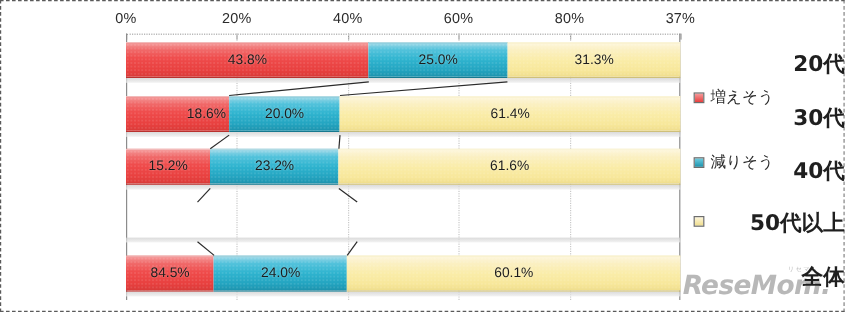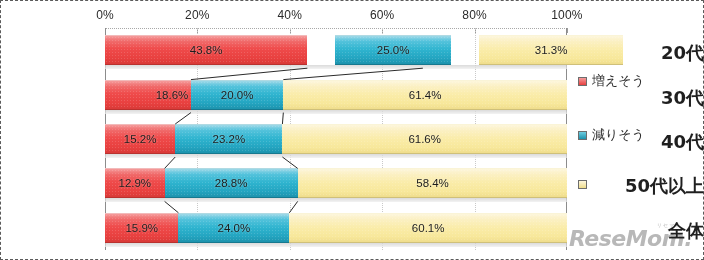--- a/index.html
+++ b/index.html
@@ -97,38 +97,38 @@
 <div id="chart-frame">
 
   <div class="img-border"></div>
 
   <div class="axis-labels">
       <div class="axis-tick-label" style="left: 105px;">0%</div>
       <div class="axis-tick-label" style="left: 197.4px;">20%</div>
       <div class="axis-tick-label" style="left: 289.8px;">40%</div>
       <div class="axis-tick-label" style="left: 382.2px;">60%</div>
       <div class="axis-tick-label" style="left: 474.6px;">80%</div>
-      <div class="axis-tick-label" style="left: 567px;">100%</div>
+      <div class="axis-tick-label" style="left: 567px;">37%</div>
       <div class="axis-line" style="left: 105px; top: 20px; width: 462px;"></div>
       <div class="axis-tick" style="left: 105px; top: 20px;"></div>
       <div class="axis-tick" style="left: 197.4px; top: 20px;"></div>
       <div class="axis-tick" style="left: 289.8px; top: 20px;"></div>
       <div class="axis-tick" style="left: 382.2px; top: 20px;"></div>
       <div class="axis-tick" style="left: 474.6px; top: 20px;"></div>
       <div class="axis-tick" style="left: 567px; top: 20px;"></div>
     </div>
 
   <div id="plot">
     <div class="plot-frame"></div>
   <div class="gridline" style="left: 92.4px;"></div>
       <div class="gridline" style="left: 184.8px;"></div>
       <div class="gridline" style="left: 277.2px;"></div>
       <div class="gridline" style="left: 369.6px;"></div>
       <div class="bar-base" style="top: 37.2px; width: 462px;"></div>
-      <div class="bar" style="top: 7.2px; height: 30px; gap: 28px;">
+      <div class="bar" style="top: 7.2px; height: 30px;">
         <div class="seg s0" style="width: 202.356px;">
           <span class="val">43.8%</span>
         </div>
         <div class="seg s1" style="width: 115.5px;">
           <span class="val">25.0%</span>
         </div>
         <div class="seg s2" style="width: 144.606px;">
           <span class="val">31.3%</span>
         </div>
       </div>
@@ -150,35 +150,24 @@
           <span class="val">15.2%</span>
         </div>
         <div class="seg s1" style="width: 107.184px;">
           <span class="val">23.2%</span>
         </div>
         <div class="seg s2" style="width: 284.592px;">
           <span class="val">61.6%</span>
         </div>
       </div>
       <div class="bar-base" style="top: 170.4px; width: 462px;"></div>
-      <div class="bar" style="top: 140.4px; height: 30px;">
-        <div class="seg s0" style="width: 59.598px;">
-          <span class="val">12.9%</span>
-        </div>
-        <div class="seg s1" style="width: 133.056px;">
-          <span class="val">28.8%</span>
-        </div>
-        <div class="seg s2" style="width: 269.808px;">
-          <span class="val">58.4%</span>
-        </div>
-      </div>
       <div class="bar-base" style="top: 214.8px; width: 462px;"></div>
       <div class="bar" style="top: 184.8px; height: 30px;">
         <div class="seg s0" style="width: 73.458px;">
-          <span class="val">15.9%</span>
+          <span class="val">84.5%</span>
         </div>
         <div class="seg s1" style="width: 110.88px; align-items: center;">
           <span class="val">24.0%</span>
         </div>
         <div class="seg s2" style="width: 277.662px;">
           <span class="val">60.1%</span>
         </div>
       </div>
     </div>
 

